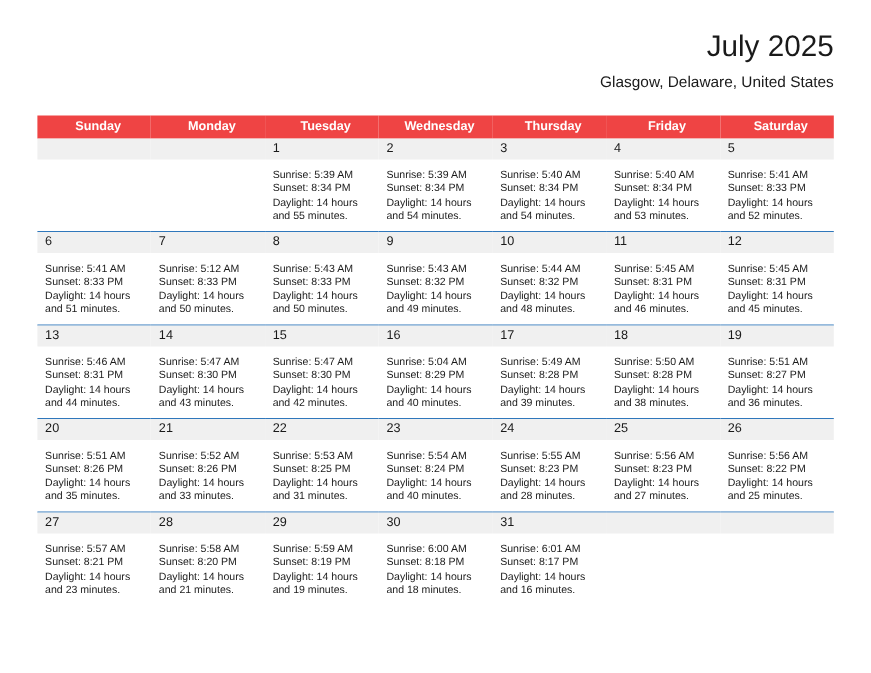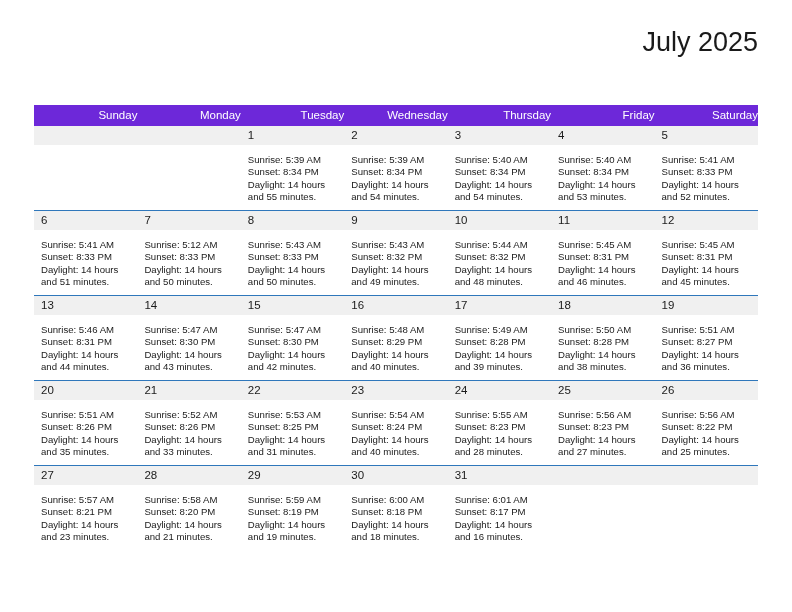--- a/index.html
+++ b/index.html
@@ -93,25 +93,25 @@
   
   .calendar {
     position: absolute;
     left: 34px;
     top: 105px;
     width: 724px;
     border-collapse: collapse;
     table-layout: fixed;
   }
   .calendar th {
-    background: #6d28d9;
+    background: #ef4444;
     color: #ffffff;
     font-size: 11.5px;
-    font-weight: normal;
-    text-align: right;
+    font-weight: bold;
+    text-align: center;
     padding: 5px 0 5px 7px;
     height: 10px;
     line-height: 11px;
   }
   .calendar td {
     vertical-align: top;
     padding: 0;
     border-top: 1.4px solid #2f77bb;
     width: 103.4px;
   }
@@ -146,20 +146,21 @@
 </head>
 <body>
 
 <div class="page">
 
   <div class="header">
 
 
     <div class="title-block">
       <div class="cal-title">July 2025</div>
+      <div class="cal-subtitle">Glasgow, Delaware, United States</div>
     </div>
 
   </div>
 
   <table class="calendar">
     <thead>
       <tr>
         <th>Sunday</th>
         <th>Monday</th>
         <th>Tuesday</th>
@@ -347,21 +348,21 @@
                 <div>Sunset: 8:30 PM</div>
                 <div>Daylight: 14 hours</div>
                 <div>and 42 minutes.</div>
               </div>
             </div>
           </td>
           <td>
             <div class="cell-inner">
               <div class="daynum">16</div>
               <div class="details">
-                <div>Sunrise: 5:48 AM</div>
+                <div>Sunrise: 5:04 AM</div>
                 <div>Sunset: 8:29 PM</div>
                 <div>Daylight: 14 hours</div>
                 <div>and 40 minutes.</div>
               </div>
             </div>
           </td>
           <td>
             <div class="cell-inner">
               <div class="daynum">17</div>
               <div class="details">

